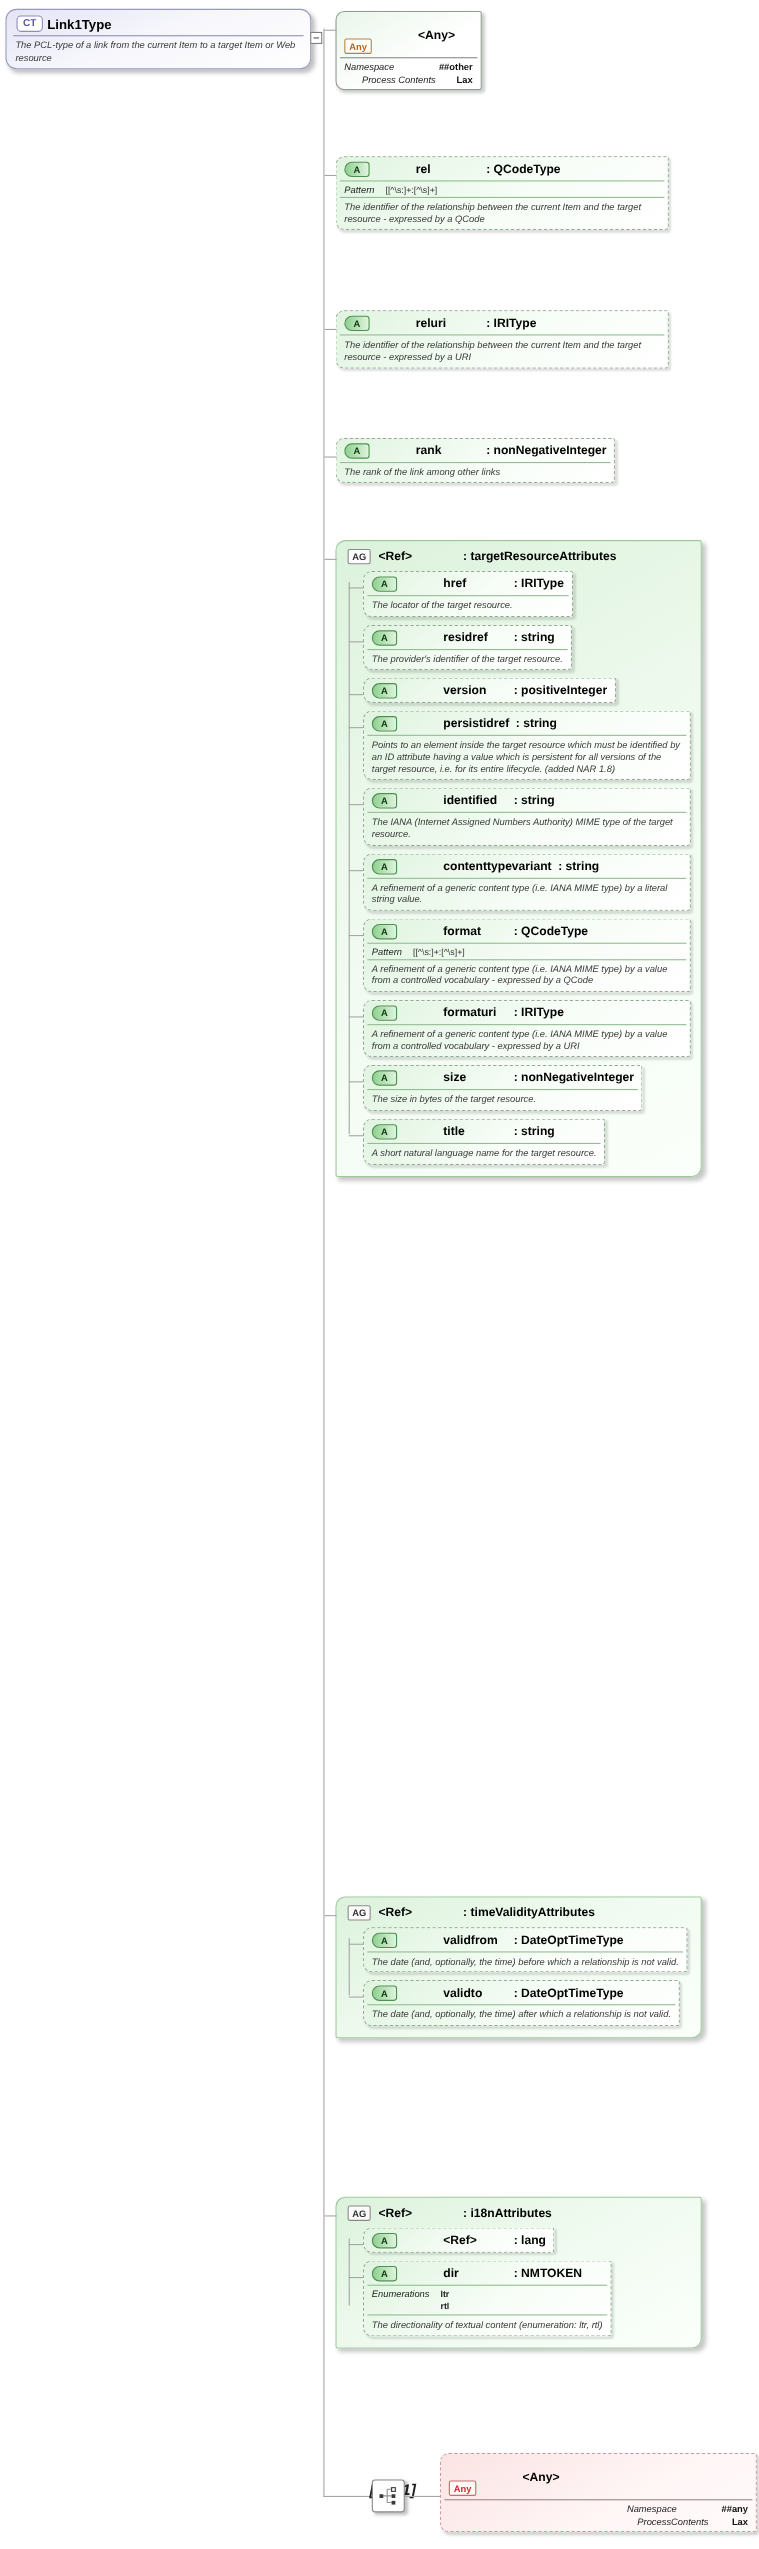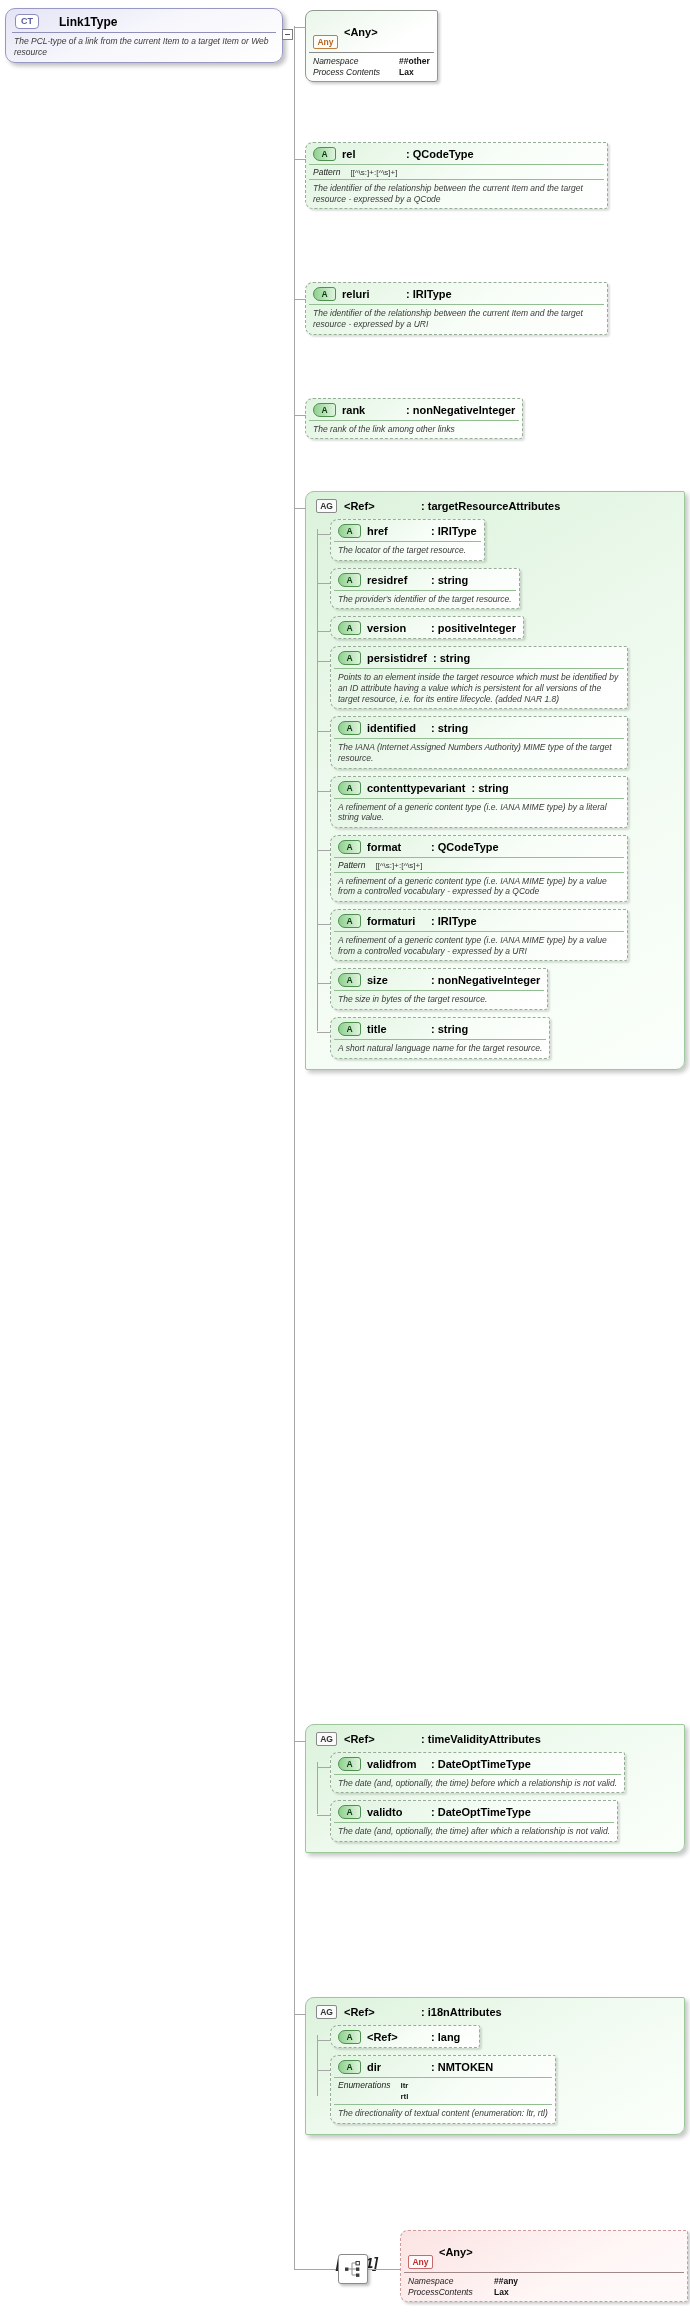--- a/index.html
+++ b/index.html
@@ -20,21 +20,21 @@
   .occ{position:absolute;font-size:14px;font-style:italic;font-weight:bold;color:#222;margin-left:32px;}
   .occ-left{left:304px;top:2255px;}
   .occ-right{left:373px;top:2255px;}
   .seqicon{position:absolute;left:338px;top:2254px;width:30px;height:30px;background:#fff;
     border:1px solid #8a8a8a;border-radius:3px;box-shadow:2px 2px 3px rgba(0,0,0,.25);
     display:flex;align-items:center;justify-content:center;box-sizing:border-box;}
   .any-slot{position:absolute;left:400px;top:2230px;width:288px;}
 
   
   .ahead{display:flex;align-items:center;gap:6px;padding:4px 7px 3px;font-size:11px;font-weight:bold;color:#000;}
-  .nm{min-width:58px;white-space:nowrap;}
+  .nm{min-width:58px;white-space:nowrap;margin-left:36px;}
   .tp{white-space:nowrap;}
   .badge{flex:none;display:inline-block;text-align:center;font-weight:bold;}
   .badge-a{width:21px;height:12px;line-height:12px;font-size:8.5px;color:#0c3a0c;
     background:linear-gradient(to right,#8fd08f,#dff4df);border:1px solid #4e8f4e;border-radius:7px 3px 3px 7px;}
   .badge-ag{width:19px;height:12px;line-height:12px;font-size:8.5px;color:#333;background:#fbfbfb;
     border:1px solid #8a8a8a;border-radius:2px;}
   .badge-any{width:23px;height:12px;line-height:12px;font-size:8.5px;color:#b5651d;background:#fffdfa;
     border:1px solid #c08040;border-radius:2px;margin-top:20px;}
   .badge-ct{width:22px;height:13px;line-height:13px;font-size:9px;color:#5a5aa0;background:#fff;
     border:1px solid #8c8cbe;border-radius:4px;}
@@ -48,52 +48,52 @@
   .evals{display:flex;flex-direction:column;font-size:8px;font-weight:bold;color:#222;line-height:1.4;}
 
   
   .abox{position:relative;width:fit-content;min-width:150px;max-width:298px;box-sizing:border-box;
     background:linear-gradient(140deg,#e0f4e0,#f7fdf7 55%,#ffffff);
     border:1px dashed #96ac96;border-radius:8px 2px 3px 8px;
     box-shadow:2px 2px 2px rgba(0,0,0,.13);}
   .toplevel{max-width:303px;}
 
   
-  .gbox{position:relative;width:380px;box-sizing:border-box;
+  .gbox{position:relative;width:333px;box-sizing:border-box;
     background:linear-gradient(150deg,#dcf2dc,#effaef 45%,#fbfffb);
     border:1px solid #9cc89c;border-radius:9px 2px 9px 2px;
     box-shadow:3px 3px 4px rgba(0,0,0,.22);padding:2px 6px 10px 24px;}
   .ghead{display:flex;align-items:center;gap:7px;padding:5px 2px 6px;margin-left:-16px;
     font-size:11px;font-weight:bold;color:#000;}
   .gref{min-width:70px;}
   .glist{position:relative;display:flex;flex-direction:column;gap:7px;align-items:flex-start;}
   .glist::before{content:"";position:absolute;left:-13px;top:10px;bottom:28px;border-left:1px solid #a6a6a6;}
   .glist .abox::before{content:"";position:absolute;left:-14px;top:14px;width:13px;border-top:1px solid #a6a6a6;}
 
   
   .anybox{position:relative;width:fit-content;min-width:132px;max-width:298px;box-sizing:border-box;
     background:linear-gradient(150deg,#eaf6ea,#ffffff 60%);
     border:1px solid #909a90;border-radius:8px 2px 3px 8px;
     box-shadow:2px 2px 3px rgba(0,0,0,.2);}
   .anybox .anyt{min-width:0;}
   .anyrows{border-top:1px solid #8a8a8a;margin:0 3px;padding:3px 4px 4px;display:flex;flex-direction:column;gap:1px;}
-  .anyrow{display:flex;}
+  .anyrow{display:flex;justify-content:flex-end;}
   .anyrow .plabel{width:86px;}
   .pvalb{font-size:8.5px;font-weight:bold;color:#111;}
   .anybox .adesc{border-top:1px solid #b09090;}
   .anybox.pink{width:288px;max-width:288px;background:linear-gradient(150deg,#fbe3e3,#fff6f6 60%,#fffafa);
     border:1px dashed #cf9a9a;}
   .anybox.pink .badge-any{color:#c03030;border-color:#c76a6a;background:#fff8f8;}
   .anybox.pink .anyrows{border-top-color:#a08888;}
 
   
   .ctbox{position:absolute;left:5px;top:8px;width:278px;box-sizing:border-box;
     background:linear-gradient(160deg,#e4e4f6,#f6f6fc 45%,#ffffff);
     border:1px solid #9898c4;border-radius:10px;box-shadow:3px 3px 4px rgba(0,0,0,.25);}
-  .ctbox .ahead{font-size:12px;gap:20px;padding:5px 9px 3px;}
+  .ctbox .ahead{font-size:12px;gap:4px;padding:5px 9px 3px;}
   .ct-desc{border-top:1px solid #9090b8;margin:0 6px;padding:3px 2px 5px;}
 </style>
 </head>
 <body>
 
 <div class="canvas">
 
   <div class="ctbox">
     <div class="ahead">
       <span class="badge badge-ct">CT</span>

